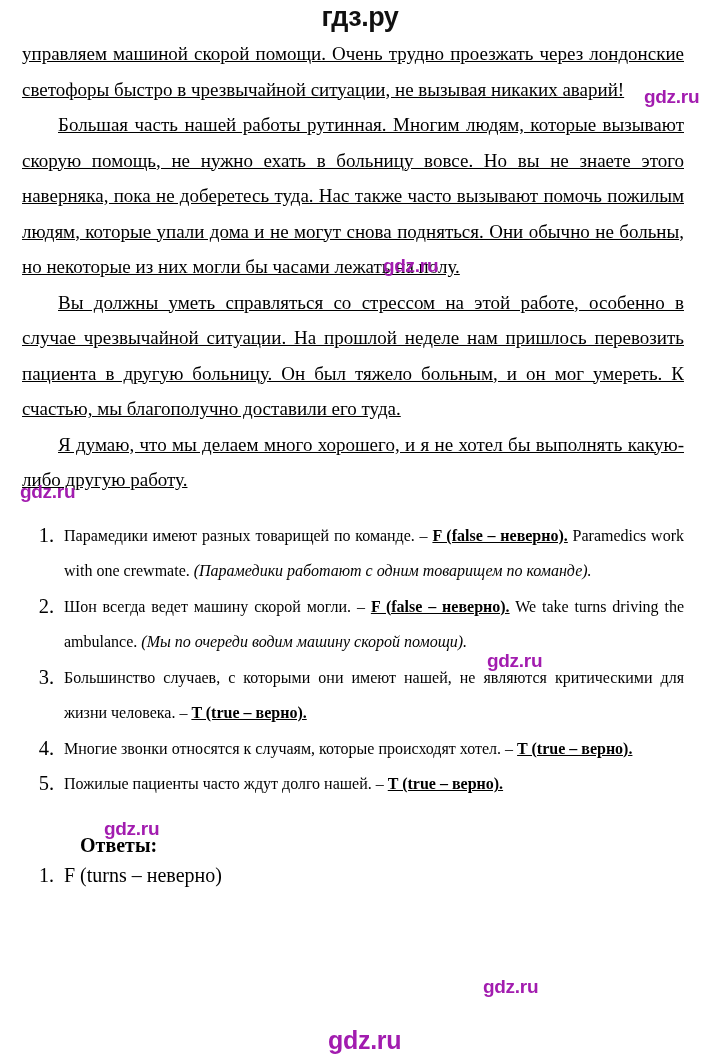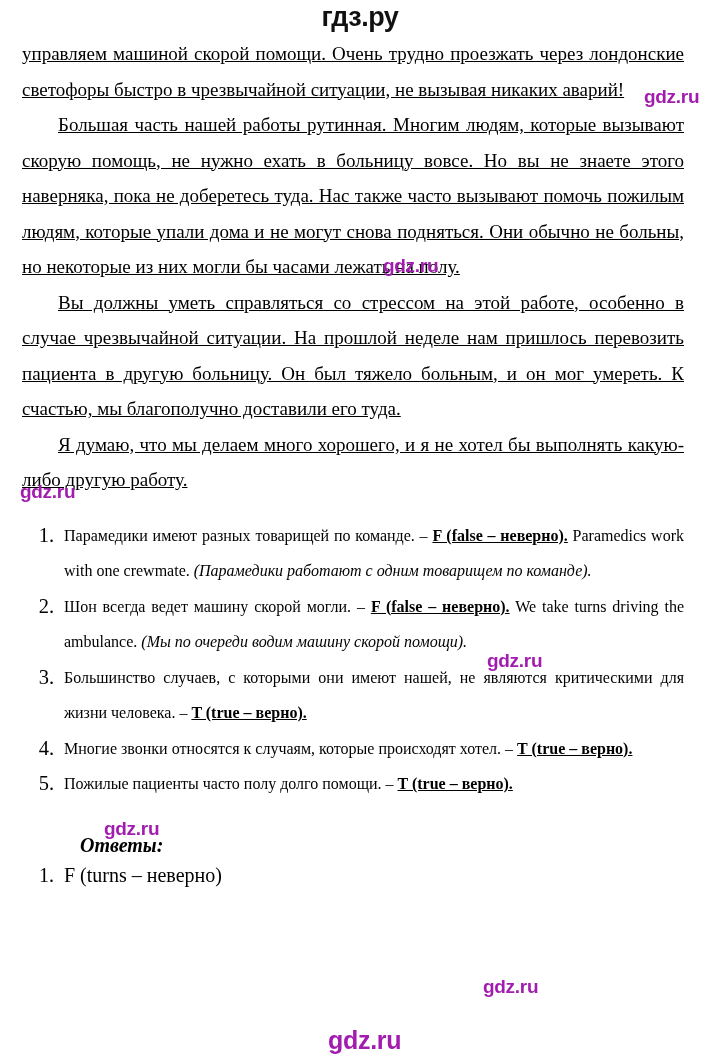--- a/index.html
+++ b/index.html
@@ -104,21 +104,20 @@
   ol.alist > li::before {
     content: counter(a) ".";
     position: absolute;
     left: 8px;
     top: 0;
     width: 24px;
     text-align: right;
   }
 
   .answers-heading {
-    font-style: italic;
     font-weight: bold;
     font-size: 20px;
     line-height: 30px;
     margin-left: 58px;
   }
   .ans-wrap {
     font-weight: bold;
     text-decoration: underline;
   }
   .en {
@@ -172,21 +171,21 @@
       <li>
         <span>Шон всегда ведет машину скорой могли. – </span><span class="ans-wrap">F (false – неверно).</span><span class="en"> We take turns driving the ambulance. </span><span class="ru-italic">(Мы по очереди водим машину скорой помощи).</span>
       </li>
       <li>
         <span>Большинство случаев, с которыми они имеют нашей, не являются критическими для жизни человека. – </span><span class="ans-wrap">T (true – верно).</span>
       </li>
       <li>
         <span>Многие звонки относятся к случаям, которые происходят хотел. – </span><span class="ans-wrap">T (true – верно).</span>
       </li>
       <li>
-        <span>Пожилые пациенты часто полу долго помощи. – </span><span class="ans-wrap">T (true – верно).</span>
+        <span>Пожилые пациенты часто ждут долго нашей. – </span><span class="ans-wrap">T (true – верно).</span>
       </li>
     </ol>
 
     <div style="height:28px"></div>
 
     <div class="answers-heading">Ответы:</div>
 
     <ol class="alist">
       <li><span>F (turns – неверно)</span></li>
 

